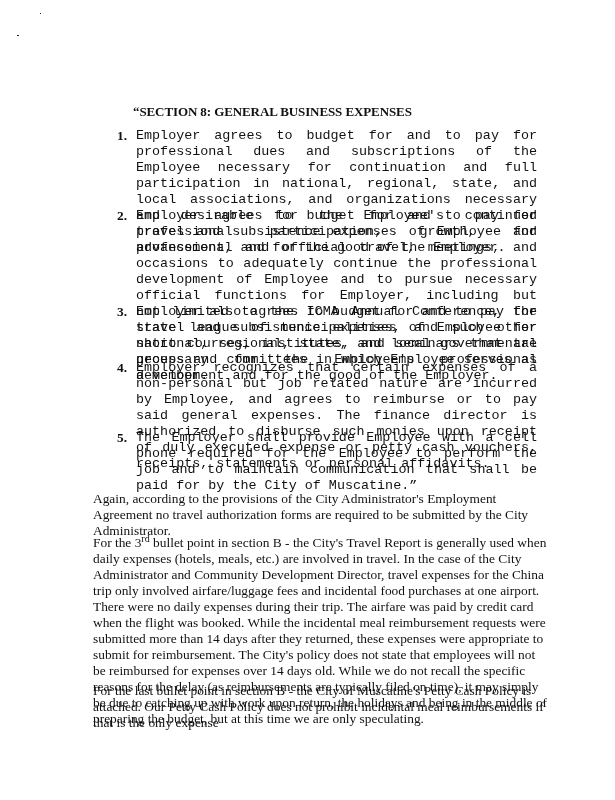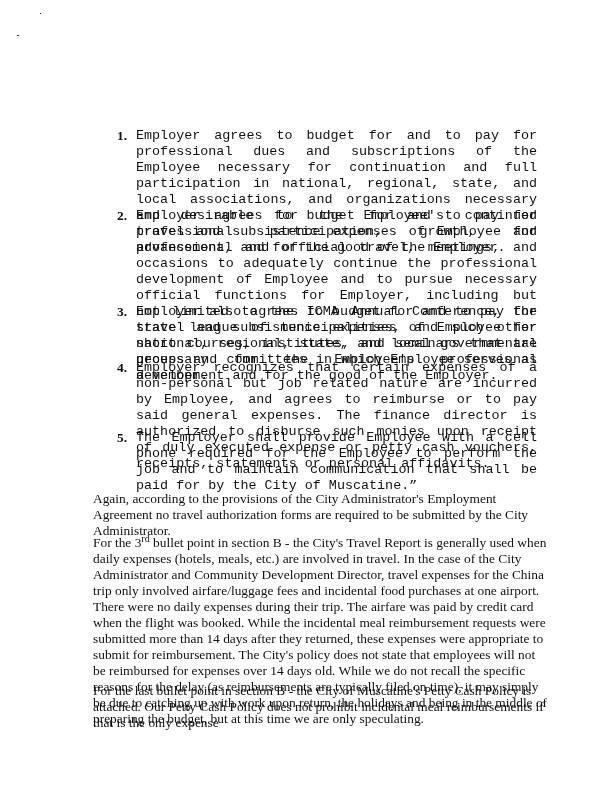--- a/index.html
+++ b/index.html
@@ -80,20 +80,21 @@
     }
   </style>
 </head>
 <body>
 
 <div class="speck a"></div>
 <div class="speck b"></div>
 
 <div class="page">
 
+  <div class="section-title">“SECTION 8: GENERAL BUSINESS EXPENSES</div>
 
   <ol class="list">
     <li class="list-item" style="top:128px;">
       <span class="list-num">1.</span>
       <span class="list-text">Employer agrees to budget for and to pay for professional dues and subscriptions of the Employee necessary for continuation and full participation in national, regional, state, and local associations, and organizations necessary and desirable for the Employee's continued professional participation, growth, and advancement, and for the good of the Employer.</span>
     </li>
     <li class="list-item" style="top:208px;">
       <span class="list-num">2.</span>
       <span class="list-text">Employer agrees to budget for and to pay for travel and subsistence expenses of Employee for professional and official travel, meetings, and occasions to adequately continue the professional development of Employee and to pursue necessary official functions for Employer, including but not limited to the ICMA Annual Conference, the state league of municipalities, and such other national, regional, state, and local governmental groups and committees in which Employee serves as a member.</span>
     </li>

